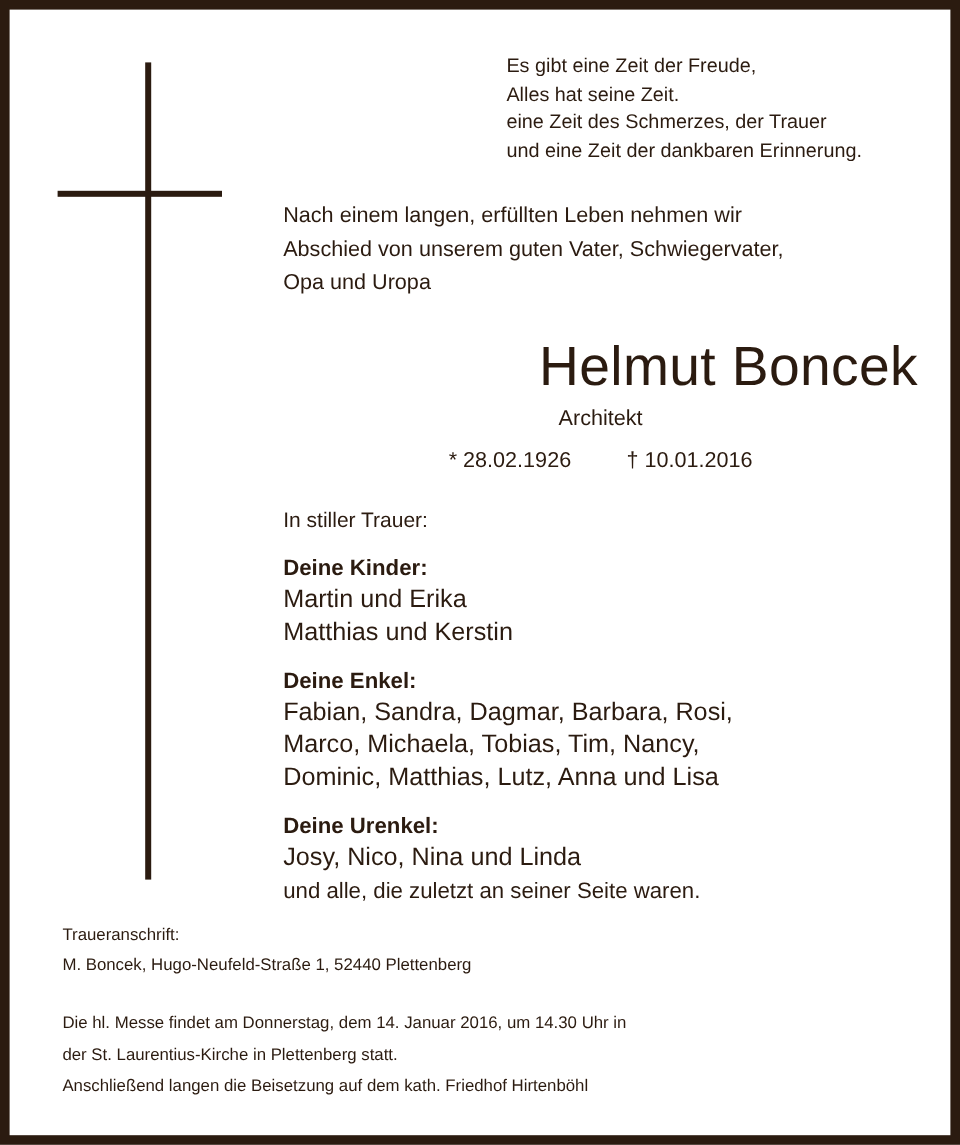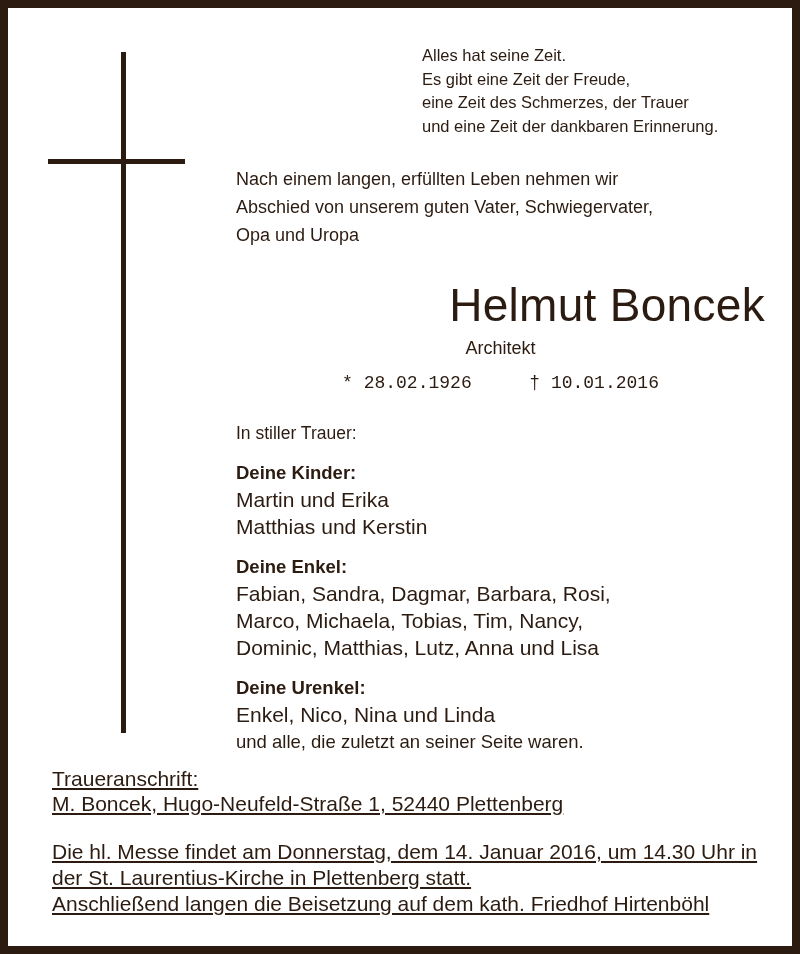--- a/index.html
+++ b/index.html
@@ -93,21 +93,20 @@
     text-align: center;
     font-size: 18px;
     line-height: 22px;
     margin-top: 6px;
   }
   .dates {
     text-align: center;
     font-size: 18px;
     line-height: 24px;
     margin-top: 12px;
-    font-family: Liberation Mono, monospace;
   }
   .dates .gap {
     display: inline-block;
     width: 36px;
   }
 
   .mourning-label {
     font-size: 17.5px;
     line-height: 25px;
     margin-top: 26px;
@@ -129,44 +128,43 @@
   }
 
   
   .footer {
     position: absolute;
     left: 44px;
     top: 758px;
     width: 720px;
   }
   .footer-line {
-    font-size: 21px;
+    font-size: 14px;
     line-height: 25px;
-    text-decoration: underline;
   }
   .service {
     margin-top: 23px;
   }
   .service .footer-line {
     line-height: 26px;
   }
 </style>
 </head>
 <body>
 
 <div class="notice">
 
   <div class="cross">
     <div class="cross-vertical"></div>
     <div class="cross-horizontal"></div>
   </div>
 
   <div class="verse">
+    <div>Es gibt eine Zeit der Freude,</div>
     <div>Alles hat seine Zeit.</div>
-    <div>Es gibt eine Zeit der Freude,</div>
     <div>eine Zeit des Schmerzes, der Trauer</div>
     <div>und eine Zeit der dankbaren Erinnerung.</div>
   </div>
 
   <div class="column">
 
     <div class="intro">
       <div>Nach einem langen, erfüllten Leben nehmen wir</div>
       <div>Abschied von unserem guten Vater, Schwiegervater,</div>
       <div class="last-line">Opa und Uropa</div>
@@ -190,21 +188,21 @@
 
     <div class="group">
       <div class="group-heading">Deine Enkel:</div>
       <div class="group-line">Fabian, Sandra, Dagmar, Barbara, Rosi,</div>
       <div class="group-line">Marco, Michaela, Tobias, Tim, Nancy,</div>
       <div class="group-line">Dominic, Matthias, Lutz, Anna und Lisa</div>
     </div>
 
     <div class="group">
       <div class="group-heading">Deine Urenkel:</div>
-      <div class="group-line">Enkel, Nico, Nina und Linda</div>
+      <div class="group-line">Josy, Nico, Nina und Linda</div>
       <div class="group-note">und alle, die zuletzt an seiner Seite waren.</div>
     </div>
 
   </div>
 
   <div class="footer">
     <div class="footer-line">Traueranschrift:</div>
     <div class="footer-line">M. Boncek, Hugo-Neufeld-Straße 1, 52440 Plettenberg</div>
     <div class="service">
       <div class="footer-line">Die hl. Messe findet am Donnerstag, dem 14. Januar 2016, um 14.30 Uhr in</div>

